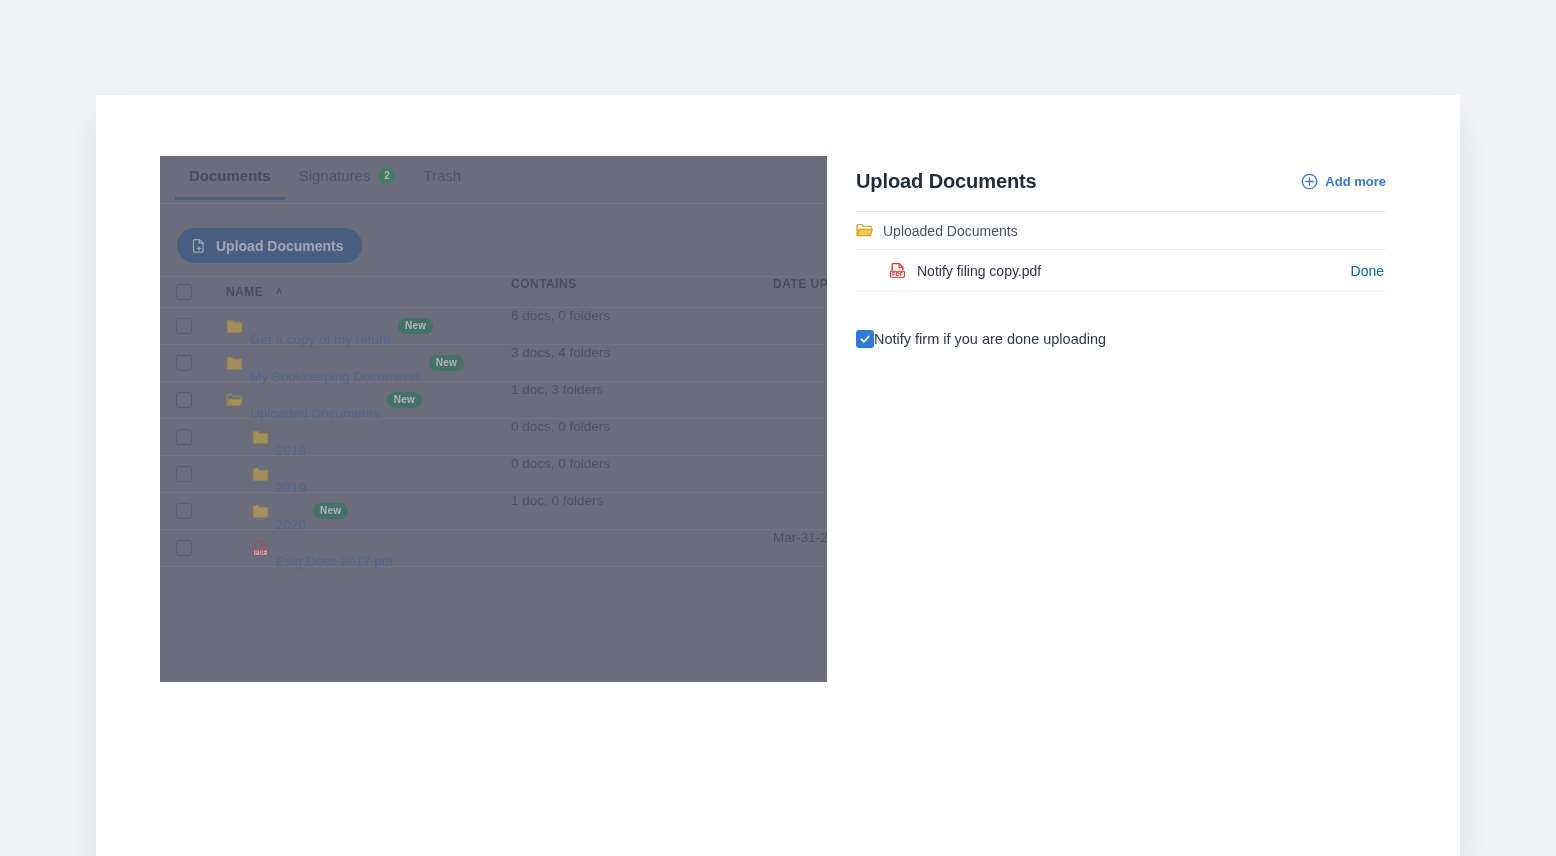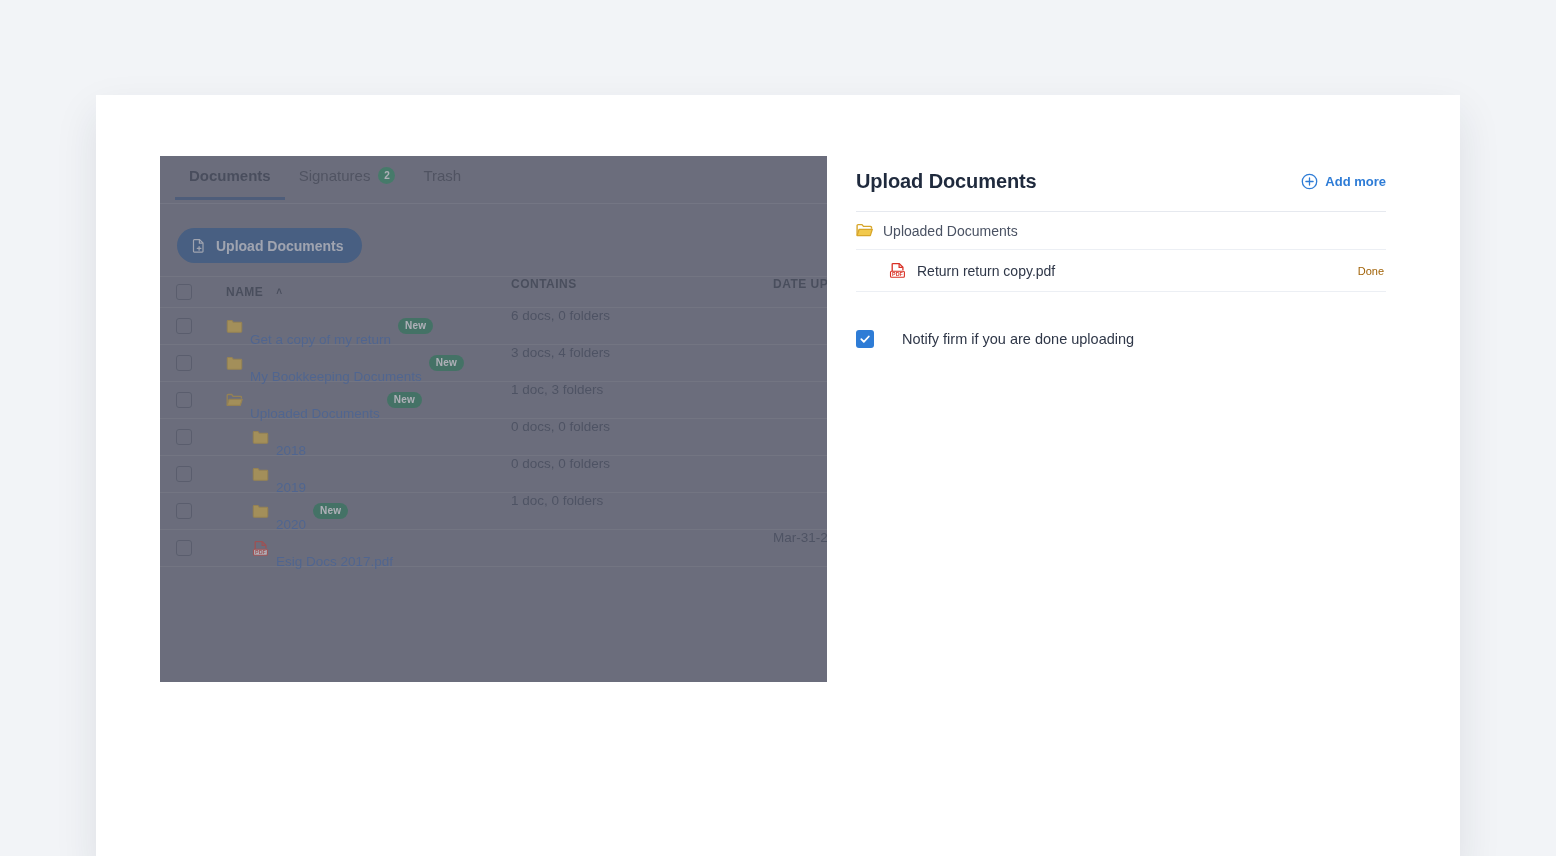--- a/index.html
+++ b/index.html
@@ -230,30 +230,30 @@
     align-items: center;
     height: 42px;
     padding-left: 33px;
     font-size: 14px;
     color: #2f3748;
     border-bottom: 1px solid #eceff4;
     gap: 11px;
   }
   .up-file-name { flex: 1 1 auto; }
   .up-status {
-    color: #a16207;
-    font-size: 11px;
+    color: #0369a1;
+    font-size: 14px;
     padding-right: 2px;
     margin-left: 38px;
   }
 
   .notify-row {
     display: flex;
     align-items: center;
-    gap: 28px;
+    gap: 0;
     margin-top: 38px;
     font-size: 14.5px;
     color: #2f3748;
   }
   .cbox-on {
     width: 18px; height: 18px;
     border-radius: 3px;
     background: #2e7cd6;
     display: inline-flex;
     align-items: center;
@@ -495,21 +495,21 @@
           <div class="up-file-row">
             <span class="ico">
               <svg width="17" height="17" viewBox="0 0 17 17" fill="none">
                 <path d="M3.2 1.6h7.1l3.6 3.6v3.1" stroke="#d93025" stroke-width="1.3" stroke-linejoin="round"></path>
                 <path d="M10.1 1.8v3.5h3.5" stroke="#d93025" stroke-width="1.2"></path>
                 <path d="M3.2 1.6v7.3" stroke="#d93025" stroke-width="1.3"></path>
                 <rect x="1.5" y="9.2" width="13.9" height="6.1" rx="1" fill="#ffffff" stroke="#d93025" stroke-width="1.1"></rect>
                 <text x="8.4" y="13.9" font-family="Liberation Sans, sans-serif" font-size="5.3" font-weight="bold" fill="#d93025" text-anchor="middle">PDF</text>
               </svg>
             </span>
-            <span class="up-file-name">Return return copy.pdf</span>
+            <span class="up-file-name">Notify filing copy.pdf</span>
             <span class="up-status">Done</span>
           </div>
         </div>
     </div>
 
     <div class="notify-row">
       <span class="cbox-on">
         <svg width="12" height="12" viewBox="0 0 12 12" fill="none">
           <path d="M2.3 6.2l2.5 2.6L9.8 3.5" stroke="#ffffff" stroke-width="1.8" stroke-linecap="round" stroke-linejoin="round"></path>
         </svg>

